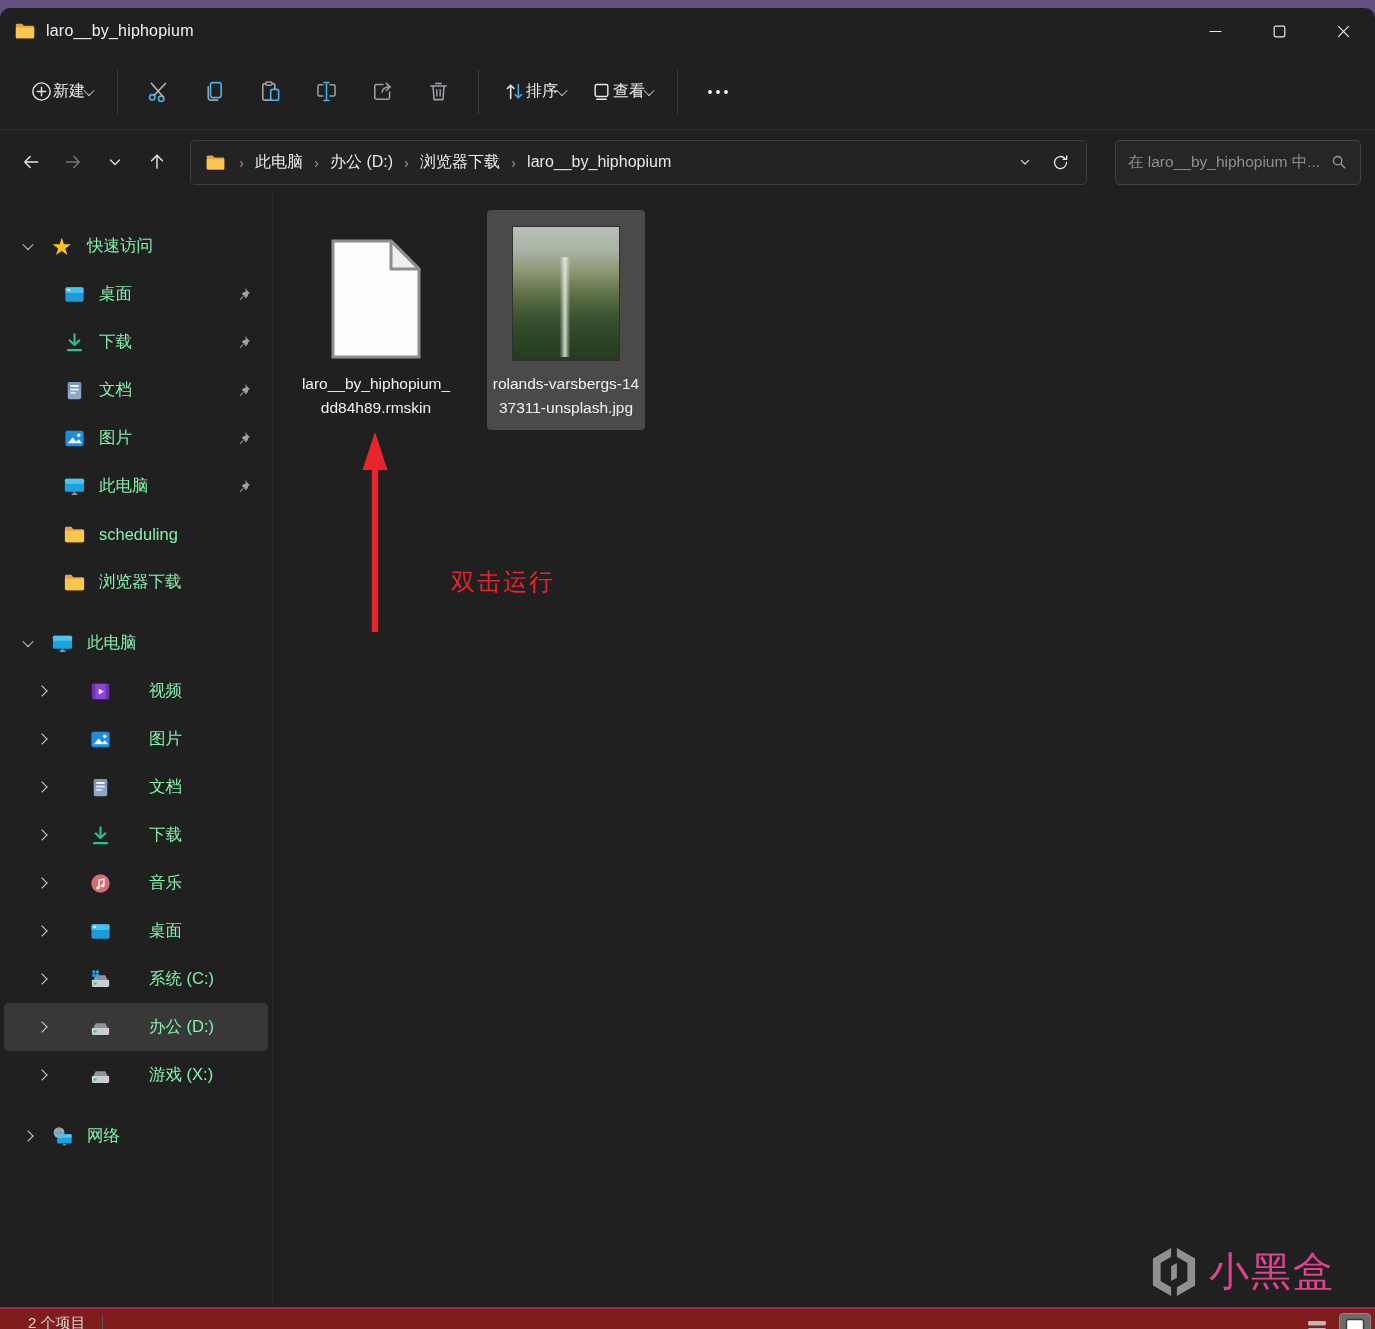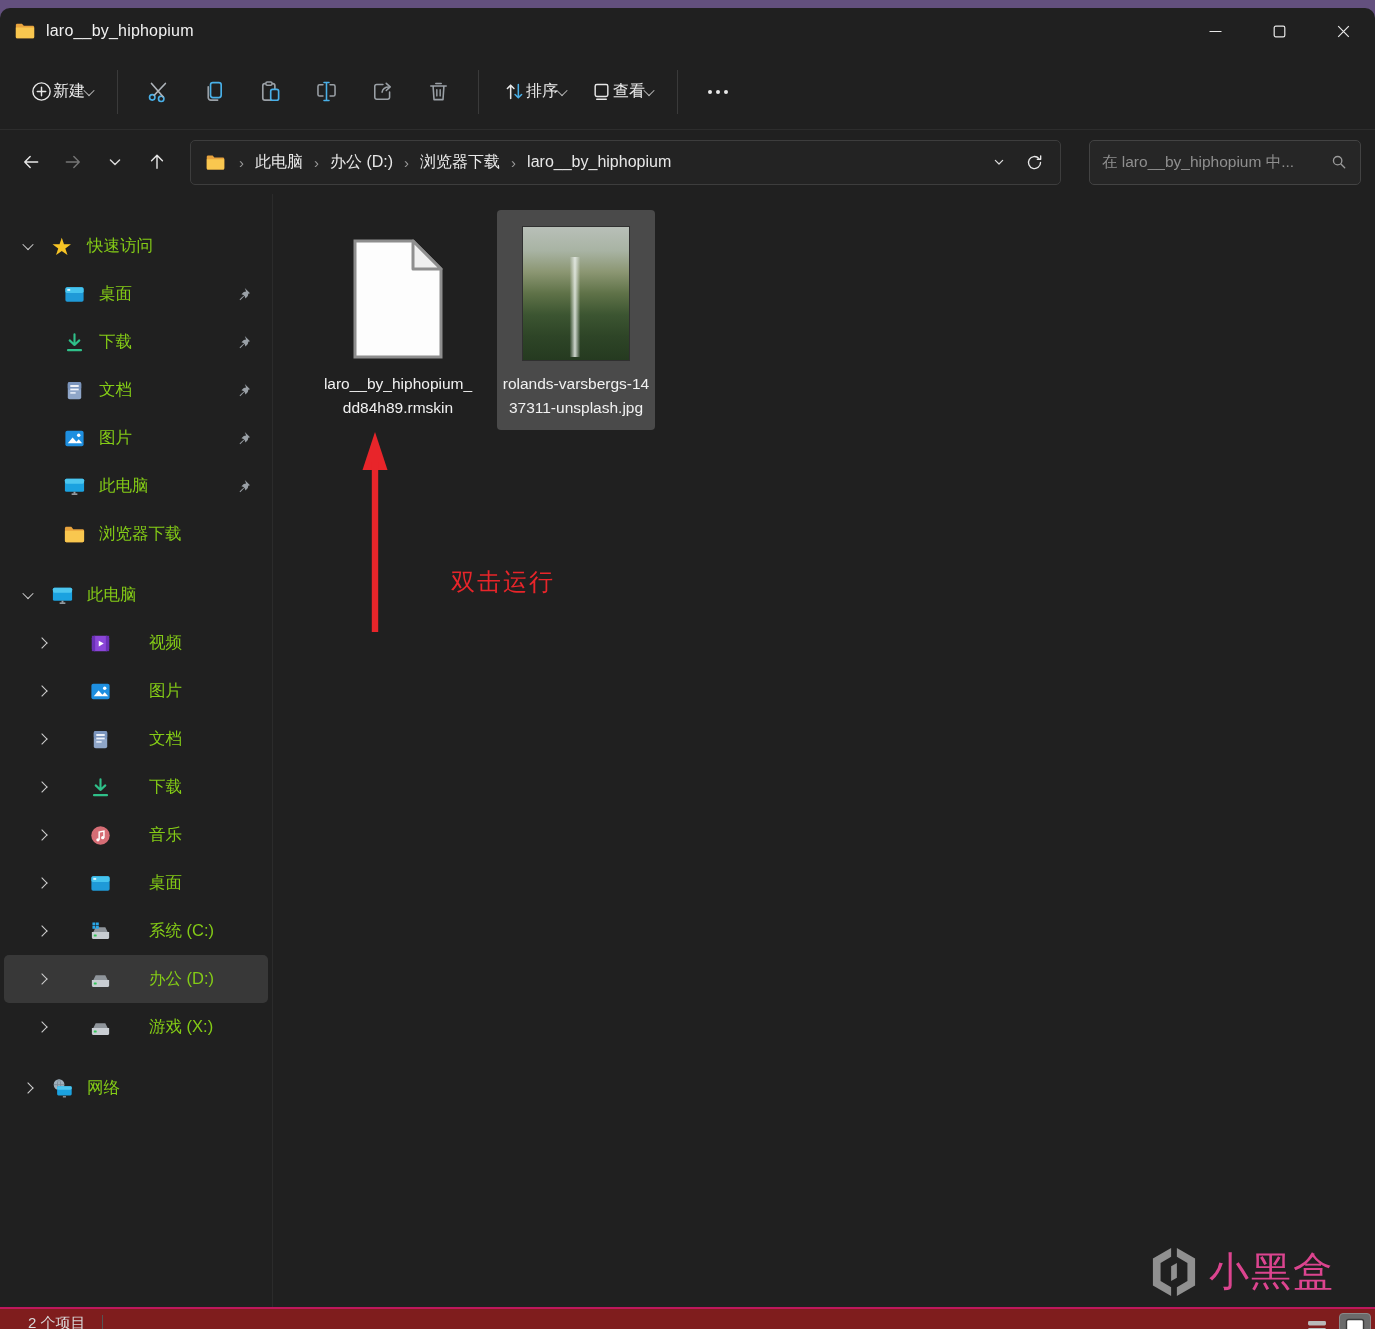--- a/index.html
+++ b/index.html
@@ -34,43 +34,43 @@
   
   .navbar { height:64px; display:flex; align-items:center; padding:0 14px 0 10px; flex:none; }
   .nav-btn { width:42px; height:40px; display:flex; align-items:center; justify-content:center; border-radius:5px; }
   .nav-btn svg { width:20px; height:20px; }
   .addrbox { flex:1; height:45px; margin-left:12px; background:#232323; border:1px solid #3d3d3d;
     border-radius:5px; display:flex; align-items:center; padding:0 10px 0 14px; }
   .crumb { font-size:16px; color:#e8e8e8; padding:4px 6px; white-space:nowrap; }
   .crumb-sep { color:#9a9a9a; font-size:15px; padding:0 5px; }
   .addr-folder { width:21px; height:21px; margin-right:8px; }
   .addr-right { margin-left:auto; display:flex; align-items:center; gap:18px; padding-right:6px; }
-  .searchbox { width:272px; height:45px; margin-left:28px; background:#262626; border:1px solid #434343;
+  .searchbox { width:246px; height:45px; margin-left:28px; background:#262626; border:1px solid #434343;
     border-radius:5px; display:flex; align-items:center; padding:0 12px; }
   .searchbox input { flex:1; background:transparent; border:none; outline:none; color:#cfcfcf;
     font-size:15.5px; font-family:inherit; min-width:0; }
   .searchbox input::placeholder { color:#8f8f8f; }
   .searchbox svg { width:18px; height:18px; flex:none; margin-left:8px; }
   
   .main { flex:1; display:flex; min-height:0; }
   .sidebar { width:273px; flex:none; border-right:1px solid #2b2b2b; padding-top:28px; overflow:hidden; }
   .srow { height:48px; display:flex; align-items:center; padding-left:16px; border-radius:5px; margin:0 4px; }
   .srow .s-ic { width:23px; height:23px; margin-right:13px; flex:none; }
-  .srow .s-lbl { font-size:16.5px; color:#84cc16; white-space:nowrap; }
+  .srow .s-lbl { font-size:16.5px; color:#86efac; white-space:nowrap; }
   .srow .s-chev { width:16px; margin-right:15px; flex:none; display:flex; justify-content:center; }
   .srow .s-chev .chev { border-color:#cfcfcf; }
   .srow.item { padding-left:59px; }
   .srow.child { padding-left:30px;gap:24px; }
   .srow.sect { margin-top:13px; }
   .pin { margin-left:auto; margin-right:16px; width:17px; height:17px; flex:none; }
   .srow.selected { background:#383838; }
   .star { color:#f7c425; font-size:24px; line-height:23px; }
   
   .content { flex:1; position:relative; background:#202020; }
-  .tiles { position:absolute; top:16px; left:24px; display:flex; gap:20px;margin-left:22px; }
+  .tiles { position:absolute; top:16px; left:24px; display:flex; gap:32px; }
   .tile { width:158px; padding:8px 4px 10px; border-radius:4px; display:flex; flex-direction:column; align-items:center; }
   .tile.selected { background:#4a4a4a; }
   .thumb-zone { height:142px; display:flex; align-items:flex-end; justify-content:center; margin-bottom:12px; }
   .file-page { width:92px; height:122px; }
   .jpg-thumb { width:106px; height:133px;
     background:
       linear-gradient(90deg, rgba(255,255,255,0) 44%, rgba(235,240,235,.85) 49%, rgba(255,255,255,0) 54%) 0 30px/100% 100px no-repeat,
       linear-gradient(180deg,#b8bfb8 0%, #a8b3a3 18%, #8b9672 34%, #5f7248 50%, #3c5531 66%, #2e4527 82%, #253a20 100%);
     box-shadow:0 0 0 1px rgba(0,0,0,.35);
   }
@@ -316,20 +316,27 @@
         <span class="s-lbl">此电脑</span>
         <svg class="pin" viewBox="0 0 24 24">
             <path d="M13.8 2.8l7.4 7.4-2.4.7-.7 3.3-3.3 3.3-1.4-3.9-4.2 4.9-1.9 1.7-.9-.9 1.7-1.9 4.9-4.2-3.9-1.4 3.3-3.3 3.3-.7z" fill="#9aa0a6"></path>
           </svg>
       </div>
       <div class="srow item">
         <svg class="s-ic" viewBox="0 0 24 24">
             <path d="M2 5.5C2 4.7 2.7 4 3.5 4h5.2l2 2.4h9.8c.8 0 1.5.7 1.5 1.5v10.6c0 .8-.7 1.5-1.5 1.5h-17C2.7 20 2 19.3 2 18.5V5.5z" fill="#e8a33d"></path>
             <path d="M2 8.2h20v10.3c0 .8-.7 1.5-1.5 1.5h-17C2.7 20 2 19.3 2 18.5V8.2z" fill="#f9c74f"></path>
           </svg>
+        <span class="s-lbl">scheduling</span>
+      </div>
+      <div class="srow item">
+        <svg class="s-ic" viewBox="0 0 24 24">
+            <path d="M2 5.5C2 4.7 2.7 4 3.5 4h5.2l2 2.4h9.8c.8 0 1.5.7 1.5 1.5v10.6c0 .8-.7 1.5-1.5 1.5h-17C2.7 20 2 19.3 2 18.5V5.5z" fill="#e8a33d"></path>
+            <path d="M2 8.2h20v10.3c0 .8-.7 1.5-1.5 1.5h-17C2.7 20 2 19.3 2 18.5V8.2z" fill="#f9c74f"></path>
+          </svg>
         <span class="s-lbl">浏览器下载</span>
       </div>
 
 
       <div class="srow sect">
         <span class="s-chev">
             <span class="chev"></span>
           </span>
         <svg class="s-ic" viewBox="0 0 24 24">
             <rect x="2" y="4" width="20" height="13.4" rx="1.6" fill="#1ba2e0"></rect>

